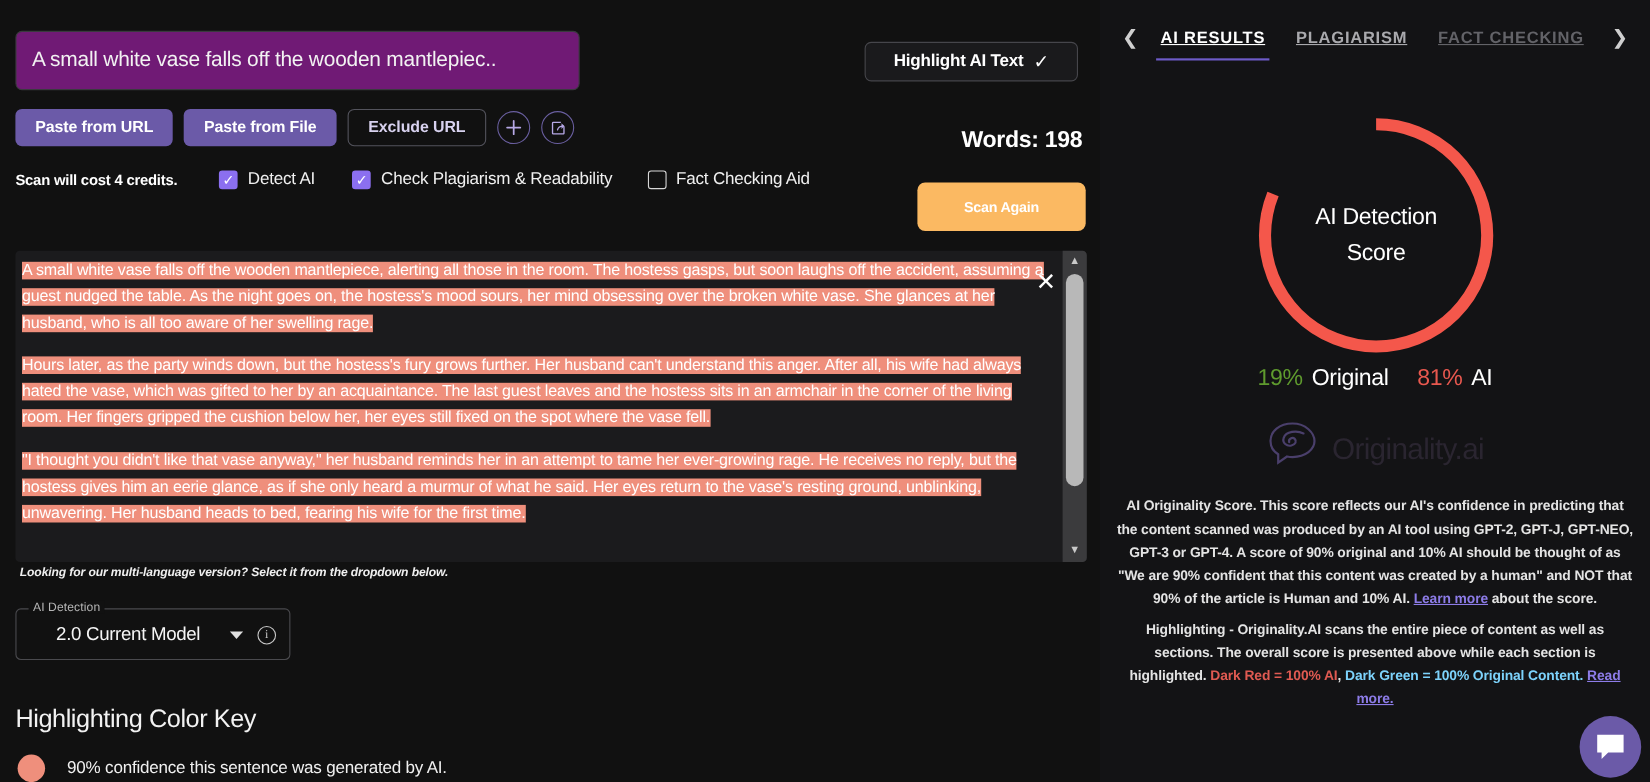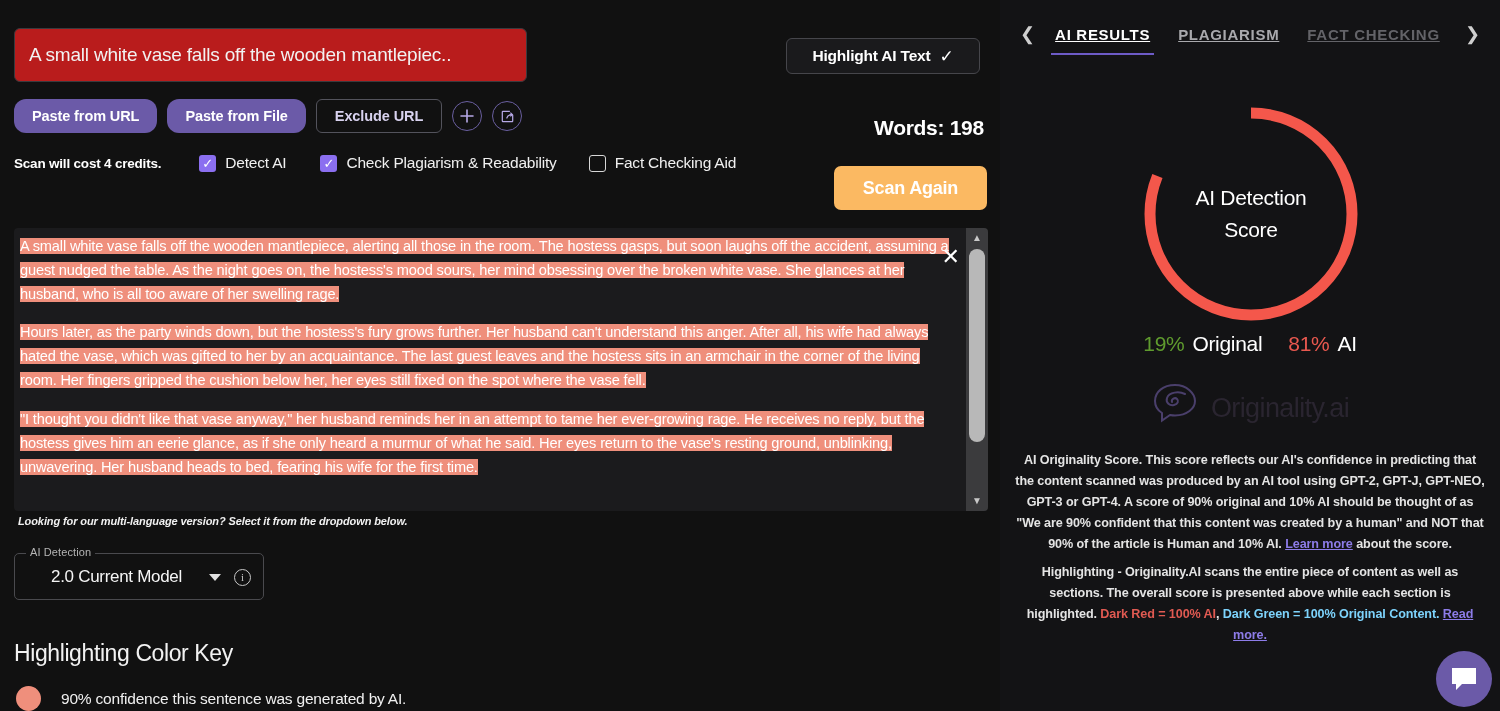--- a/index.html
+++ b/index.html
@@ -15,21 +15,21 @@
   .left {
     width: 1000px; height: 711px;
     background: #111111;
     position: relative;
     padding: 0;
   }
 
   .title-row { padding: 28px 0 0 14px; }
   .title-input {
     width: 513px; height: 54px;
-    background: #b91c1c;
+    background: #701a75;
     border: 1px solid #3a3a3e;
     border-radius: 6px;
     color: #f2f2f2;
     font-size: 19px;
     font-weight: 500;
     padding: 0 14px;
     font-family: "Liberation Sans", sans-serif;
     letter-spacing: -0.2px;
   }
 
@@ -56,39 +56,39 @@
   .pill {
     height: 34px;
     border-radius: 6px;
     font-size: 14.5px;
     font-weight: bold;
     letter-spacing: -0.1px;
     display: flex; align-items: center; justify-content: center;
     cursor: pointer;
     padding: 0 18px;
   }
-  .pill.solid { background: #6b5aa8; color: #ffffff; border-radius: 12px; }
+  .pill.solid { background: #6b5aa8; color: #ffffff; }
   .pill.outline { background: transparent; color: #d8d2ef; border: 1px solid #53535c; }
   .icon-circle {
     width: 30px; height: 30px; border-radius: 50%;
     border: 1px solid #6a5fa0;
     display: flex; align-items: center; justify-content: center;
     cursor: pointer; color: #b6a8e6;
   }
 
   .words {
     position: absolute; left: 874px; top: 116px;
     color: #ffffff; font-size: 21px; font-weight: bold; letter-spacing: -0.3px;
   }
 
   .scan-btn {
     position: absolute; left: 834px; top: 166px;
     width: 153px; height: 44px;
     background: #fbb962; border: none; border-radius: 7px;
-    color: #ffffff; font-size: 18px; font-weight: bold;
+    color: #ffffff; font-size: 13px; font-weight: bold;
     letter-spacing: -0.2px;
     display: flex; align-items: center; justify-content: center;
     cursor: pointer;
     font-family: "Liberation Sans", sans-serif;
   }
 
   .opts-row {
     display: flex; align-items: center;
     padding: 21px 0 0 14px;
     color: #ffffff;

